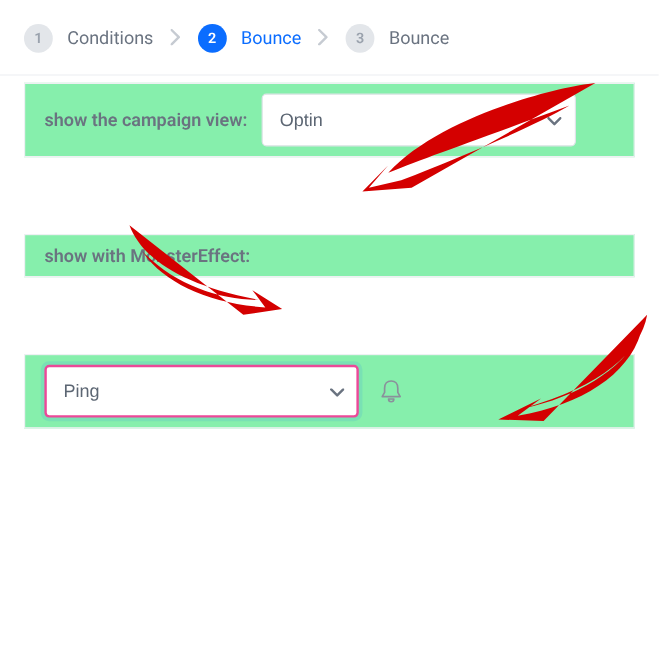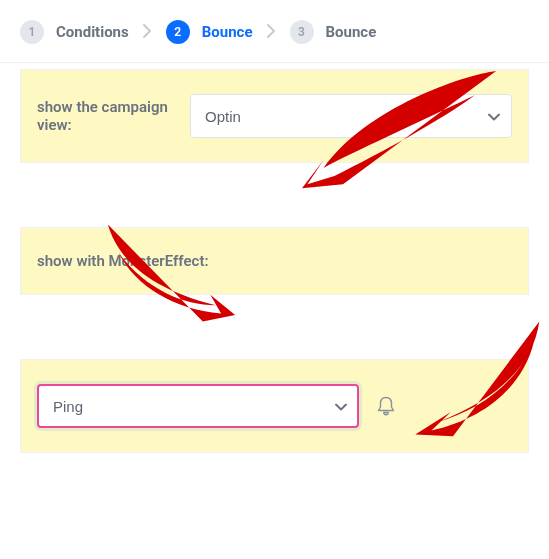--- a/index.html
+++ b/index.html
@@ -18,56 +18,56 @@
     border-bottom: 1px solid #eef0f3;
   }
   .step { display: flex; align-items: center; gap: 12px; font-size: 15px; }
   .step .num {
     width: 24px; height: 24px; border-radius: 50%;
     display: inline-flex; align-items: center; justify-content: center;
     font-size: 12px; font-weight: 600;
     background: #e3e6ea; color: #9aa2ad;
   }
   .step.active .num { background: #0b6dff; color: #fff; }
-  .step .lbl { color: #6a7380; font-weight: bold; }
+  .step .lbl { color: #6a7380; }
   .step.active .lbl { color: #0b6dff; }
   .chev { color: #c6cbd2; }
   .content { padding: 6px 20px 30px 20px; position: relative; }
   h2.then {
     margin: 34px 0 24px 2px;
     color: #5b5f65;
     font-size: 28px;
     font-weight: 700;
   }
   .row {
     border: 1px solid #eef0f3;
-    padding: 24px 16px;
+    padding: 8px 16px;
     display: flex;
     align-items: center;
     gap: 12px;
     margin-bottom: 64px;
-    background: #fef9c3;
+    background: #86efac;
   }
   .row:last-of-type { margin-bottom: 0; }
   .row .rlabel { font-size: 15px; color: #6a7380; font-weight: 600; }
   .select {
     position: relative;
     flex: 0 0 auto;
   }
   .select select {
     appearance: none;
     -webkit-appearance: none;
     background: #fff;
     border: 1px solid #dfe3e8;
     border-radius: 4px;
     height: 44px;
     padding: 0 40px 0 14px;
     font-size: 15px;
     color: #5c6673;
-    width: 322px;
+    width: 262px;
     cursor: pointer;
   }
   .select.active select {
     border: 2px solid #ec4899;
     box-shadow: 0 0 0 3px rgba(11,109,255,0.10);
   }
   .select .caret {
     position: absolute;
     right: 12px; top: 50%; transform: translateY(-50%);
     pointer-events: none;

